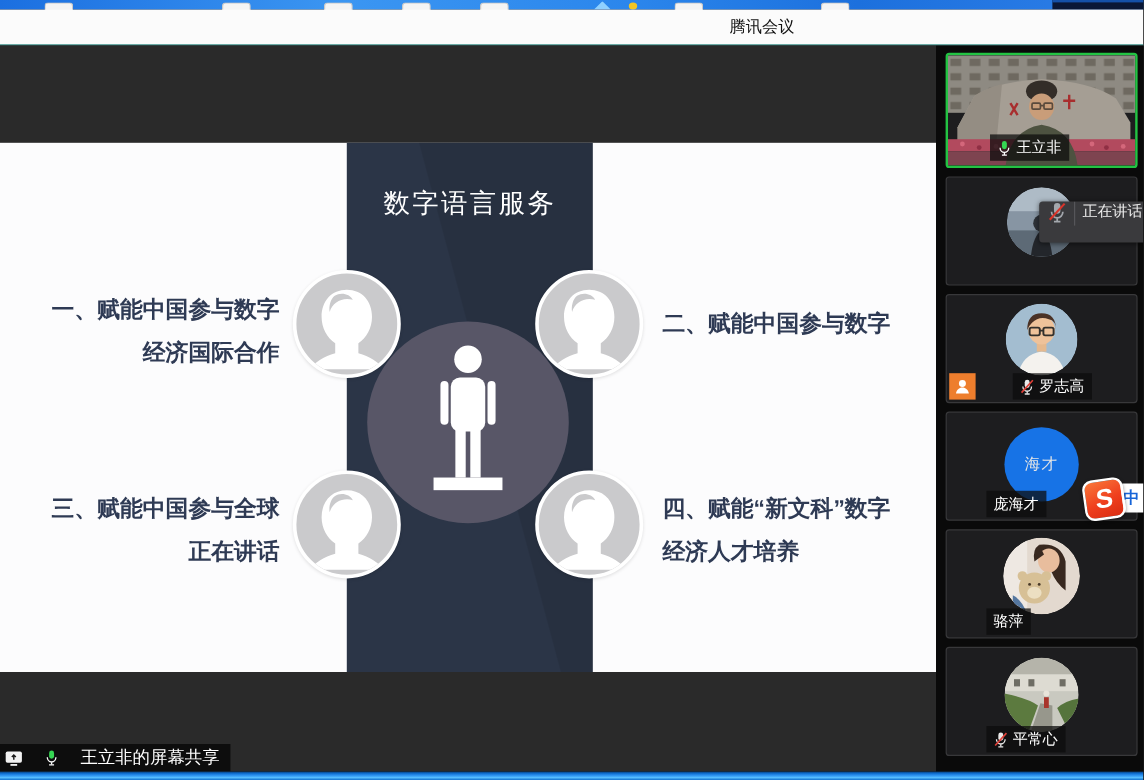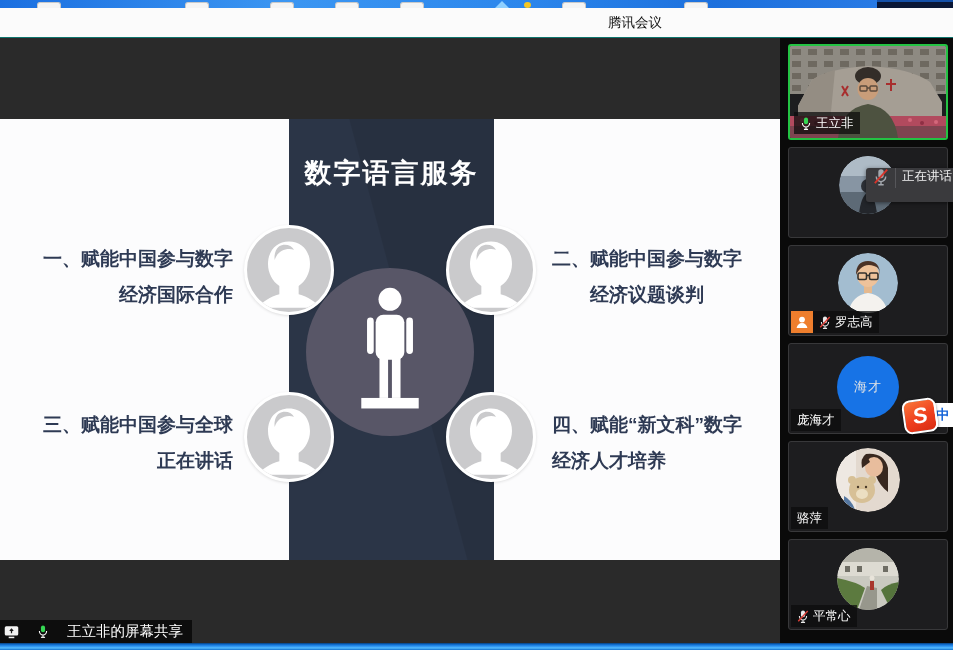--- a/index.html
+++ b/index.html
@@ -25,31 +25,31 @@
   
   .meeting{position:absolute;left:0;top:38px;width:953px;height:605px;background:#0b0b0b;}
 
   
   .share-area{position:absolute;left:0;top:0;width:780px;height:605px;background:#2a2a2a;}
   .slide{position:absolute;left:0;top:81px;width:780px;height:441px;background:#fcfcfd;}
   .ribbon{position:absolute;left:289px;top:0;width:205px;height:441px;background:#2b3547;}
   .ribbon::after{content:"";position:absolute;inset:0;
     background:linear-gradient(75deg,transparent 55%,rgba(0,0,0,.10) 55.4%);}
   .slide-title{position:absolute;left:289px;top:36px;width:205px;text-align:center;
-    font-size:27px;font-weight:bold;color:#ffffff;letter-spacing:2px;}
+    font-size:22px;font-weight:normal;color:#ffffff;letter-spacing:2px;}
   .sat{position:absolute;width:84px;height:84px;border-radius:50%;background:#cacacc;
     border:3px solid #fff;box-sizing:content-box;overflow:hidden;box-shadow:0 1px 3px rgba(0,0,0,.12);}
   .sat svg{display:block;}
   .sat-tl{left:244px;top:106px;} .sat-tr{left:446px;top:106px;}
   .sat-bl{left:244px;top:273px;} .sat-br{left:446px;top:273px;}
   .center-circle{position:absolute;left:306px;top:149px;width:168px;height:168px;border-radius:50%;
     background:#585667;display:flex;align-items:center;justify-content:center;}
   .item{position:absolute;font-size:19px;font-weight:bold;color:#2e3a54;line-height:36px;white-space:nowrap;}
   .item-1{right:547px;top:122px;text-align:right;font-family:Liberation Serif, serif;}
-  .item-2{left:552px;top:122px;text-align:center;}
+  .item-2{left:552px;top:134px;text-align:right;}
   .item-3{right:547px;top:288px;text-align:right;margin-left:34px;}
   .item-4{left:552px;top:288px;text-align:left;}
 
   
   .share-banner{position:absolute;left:0;top:582px;height:23px;background:rgba(10,10,10,.9);
     display:flex;align-items:center;gap:18px;padding:0 9px 0 4px;color:#fff;font-size:14.5px;}
 
   
   .sidebar{position:absolute;left:780px;top:0;width:173px;height:605px;background:#0a0a0a;}
   .tile{position:absolute;left:8px;width:160px;height:91px;background:#1d1d1f;
@@ -58,21 +58,21 @@
   .tile-2{top:109px;} .tile-3{top:207px;} .tile-4{top:305px;} .tile-5{top:403px;} .tile-6{top:501px;text-decoration:underline;}
   .scene{position:absolute;left:0;top:0;}
   .avatar{position:absolute;left:50%;transform:translateX(-50%);border-radius:50%;overflow:hidden;}
   .av-blue{top:12px;width:62px;height:62px;background:#1773e6;display:flex;align-items:center;justify-content:center;
     color:#e5e5e5;font-size:13px;letter-spacing:1px;}
   .namebar{position:absolute;left:2px;bottom:2px;display:flex;align-items:stretch;}
   .tile-1 .namebar{left:4px;bottom:4px;}
   .badge{width:22px;height:22px;display:flex;align-items:center;justify-content:center;flex:none;}
   .badge-blue{background:#1673e1;} .badge-orange{background:#ee7e2d;}
   .nb-content{background:rgba(12,12,12,.74);display:flex;align-items:center;gap:4px;
-    padding:0 6px;height:22px;font-size:12.5px;color:#fff;white-space:nowrap;}
+    padding:0 6px;height:22px;font-size:12.5px;color:#fff;white-space:nowrap;margin-left:31px;}
 
   
   .toast{position:absolute;left:866px;top:168px;width:87px;height:34px;background:#3a3a3d;
     border-radius:3px 0 0 3px;display:flex;gap:6px;padding-left:7px;
     box-sizing:border-box;overflow:hidden;box-shadow:0 1px 4px rgba(0,0,0,.5);}
   .toast-div{width:1px;height:20px;background:#56565a;flex:none;}
   .toast-text{color:#f0f0f0;font-size:12.5px;white-space:nowrap;}
 
   
   .ime-s{position:absolute;left:903px;top:399px;width:34px;height:34px;border-radius:8px;
@@ -153,21 +153,20 @@
             <rect x="20" y="118" width="60" height="11" fill="#fff"></rect>
           </svg>
         </div>
 
         <div class="item item-1">
           <div>一、赋能中国参与数字</div>
           <div>经济国际合作</div>
         </div>
         <div class="item item-2">
           <div>二、赋能中国参与数字</div>
-          <div>经济议题谈判</div>
         </div>
         <div class="item item-3">
           <div>三、赋能中国参与全球</div>
           <div>正在讲话</div>
         </div>
         <div class="item item-4">
           <div>四、赋能“新文科”数字</div>
           <div>经济人才培养</div>
         </div>
       </div>

